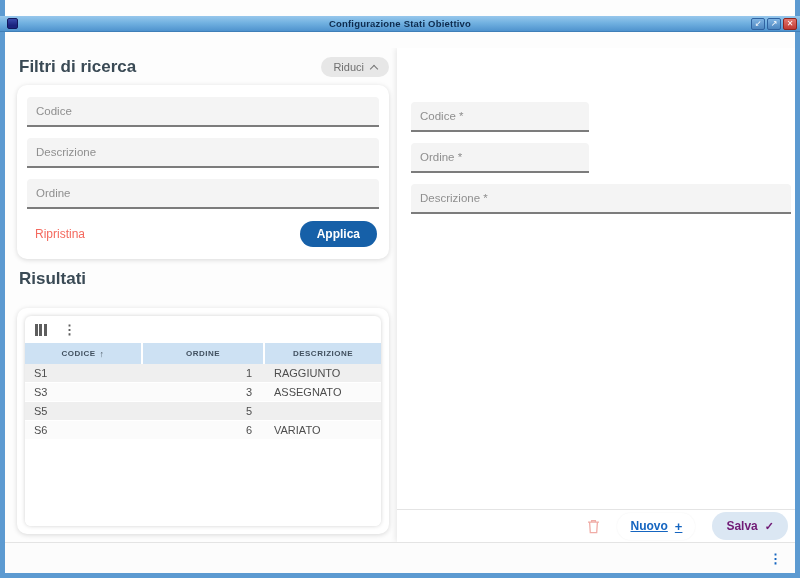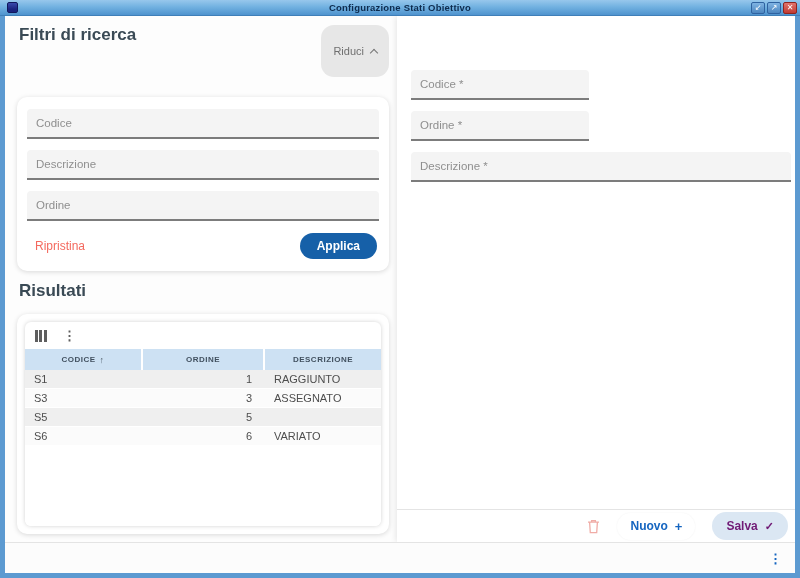--- a/index.html
+++ b/index.html
@@ -4,58 +4,58 @@
 <style>
   * { margin:0; padding:0; box-sizing:border-box; }
   html,body { width:800px; height:578px; overflow:hidden; font-family:"Liberation Sans", sans-serif; background:#fff; }
 
   .window { width:800px; height:578px; display:flex; flex-direction:column;
     border-left:5px solid #5c9ad1; border-right:5px solid #5c9ad1; border-bottom:5px solid #5c9ad1; background:#fdfdfd; }
 
   
   .titlebar { height:16px; flex:0 0 16px; display:flex; align-items:center; position:relative;
     background:linear-gradient(180deg,#97c7ec 0%,#72b2e1 45%,#4f93ce 100%);
-    border-bottom:1px solid #3f7fb8; margin:0 -5px; padding:0 3px; }
+    border-bottom:1px solid #3f7fb8; margin:16px -5px; padding:0 3px; }
   .app-icon { width:11px; height:11px; margin-left:4px; border-radius:2px;
     background:linear-gradient(180deg,#3949ab 0%,#1a237e 70%); border:1px solid #11175c; }
   .win-title { position:absolute; left:0; right:0; text-align:center; font-size:9.5px; font-weight:bold;
     color:#0d2b4e; letter-spacing:0.2px; }
   .win-controls { margin-left:auto; display:flex; gap:2px; z-index:2; }
   .win-btn { width:14px; height:12px; border-radius:2px; font-size:8px; line-height:10px; text-align:center;
     color:#fff; cursor:default; }
   .win-btn.blue { background:linear-gradient(180deg,#7fb3e3,#4d86c0); border:1px solid #2f62a0; }
   .win-btn.red  { background:linear-gradient(180deg,#e2756d,#c03a32); border:1px solid #8f241e; }
 
   
   .main { flex:1 1 auto; display:flex; overflow:hidden; background:#fdfdfd; }
   .left-pane { width:392px; flex:0 0 392px; display:flex; flex-direction:column; padding:0 2px 8px 10px; }
   .right-pane { flex:1; background:#fff; box-shadow:-1px 0 6px rgba(0,0,0,0.10); display:flex; flex-direction:column; padding-top:10px; }
 
   .section-heading { font-size:17px; font-weight:bold; color:#3a4a55; }
 
-  .filters-header { display:flex; justify-content:space-between; align-items:flex-start; margin:9px 6px 12px 4px; }
+  .filters-header { display:flex; justify-content:space-between; align-items:center; margin:9px 6px 0 4px; }
   .pill-btn { display:inline-flex; align-items:center; background:#e7e7e7; border:none; border-radius:13px;
-    padding:20px 12px; font-size:11px; color:#6f6f6f; font-family:inherit; cursor:pointer; }
+    padding:4px 12px; font-size:11px; color:#6f6f6f; font-family:inherit; cursor:pointer; }
   .chev-up { width:6px; height:6px; border-left:1.6px solid #757575; border-top:1.6px solid #757575;
     transform:rotate(45deg); margin-left:7px; margin-top:3px; }
 
   .card { background:#fff; border-radius:10px; box-shadow:0 1px 5px rgba(0,0,0,0.15); }
   .filters-card { margin:8px 6px 0 2px; padding:12px 10px 8px; }
 
   .m-input { display:block; width:100%; height:30px; margin-bottom:11px; background:#f4f4f4;
     border:none; border-bottom:2px solid #7c7c7c; border-radius:4px 4px 0 0; padding:0 9px;
     font-size:11.5px; font-family:inherit; color:#333; outline:none; }
   .m-input::placeholder { color:#8f8f8f; }
 
   .filter-actions { display:flex; justify-content:space-between; align-items:center; margin:12px 2px 4px 0; padding-left:8px;gap:28px; }
   .link-reset { font-size:12px; color:#f4695e; background:none; border:none; font-family:inherit; cursor:pointer; }
   .btn-primary { background:#1660a8; color:#fff; border:none; border-radius:15px; padding:6px 17px;
     font-size:12px; font-weight:bold; font-family:inherit; cursor:pointer; }
 
-  .results-heading { margin:10px 0 6px 4px; }
+  .results-heading { margin:10px 0 12px 4px; }
   .results-card { flex:1; margin:7px 6px 0 2px; padding:8px; display:flex; }
 
   .table-card { flex:1; border-radius:6px; box-shadow:0 0 4px rgba(0,0,0,0.18); overflow:hidden;
     display:flex; flex-direction:column; background:#fff; }
   .table-toolbar { height:27px; display:flex; align-items:center; gap:16px; padding:0 10px; }
   .cols-icon { width:12px; height:12px; display:inline-block;
     background:linear-gradient(90deg,#5e5e5e 0 3px,transparent 3px 4.5px,#5e5e5e 4.5px 7.5px,transparent 7.5px 9px,#5e5e5e 9px 12px); }
   .kebab { font-size:13px; color:#5e5e5e; line-height:12px; font-weight:bold; cursor:pointer; background:none; border:none; }
 
   .thead { display:flex; background:#cde1f3; height:21px; }
@@ -75,21 +75,21 @@
   
   .form-area { padding:0 4px 0 14px;margin-top:44px; }
   .field-narrow { width:178px; }
   .field-full { width:100%; margin-top:7px; }
   .spacer { flex:1; }
 
   .actions-row { border-top:1px solid #e4e4e4; height:33px; display:flex; align-items:center;
     justify-content:flex-end; gap:17px; padding-right:7px; }
   .icon-btn { background:none; border:none; cursor:pointer; display:flex; align-items:center; }
   .btn-nuovo { background:#fff; border:none; border-radius:15px; padding:6px 13px; font-size:12px; font-weight:bold;
-    color:#1565c0; font-family:inherit; cursor:pointer; box-shadow:0 0 2px rgba(0,0,0,0.06); display:flex; align-items:center; gap:7px; }
+    color:#1565c0; font-family:inherit; cursor:pointer; box-shadow:0 0 2px rgba(0,0,0,0.06); display:flex; align-items:center; gap:7px;text-decoration:underline; }
   .btn-nuovo .plus { font-size:13px; font-weight:bold; color:#1565c0; }
   .btn-salva { background:#dbe7f3; border:none; border-radius:15px; padding:7px 14px; font-size:12px; font-weight:bold;
     color:#701a75; font-family:inherit; cursor:default; display:flex; align-items:center; gap:7px; }
   .btn-salva .check { font-size:11px; }
 
   
   .footer { flex:0 0 31px; background:#fcfcfc; border-top:1px solid #e4e4e4; display:flex;
     align-items:center; justify-content:flex-end; padding-right:13px; }
   .footer .kebab-blue { font-size:13px; color:#1565c0; font-weight:bold; background:none; border:none; cursor:pointer; }
 </style>

